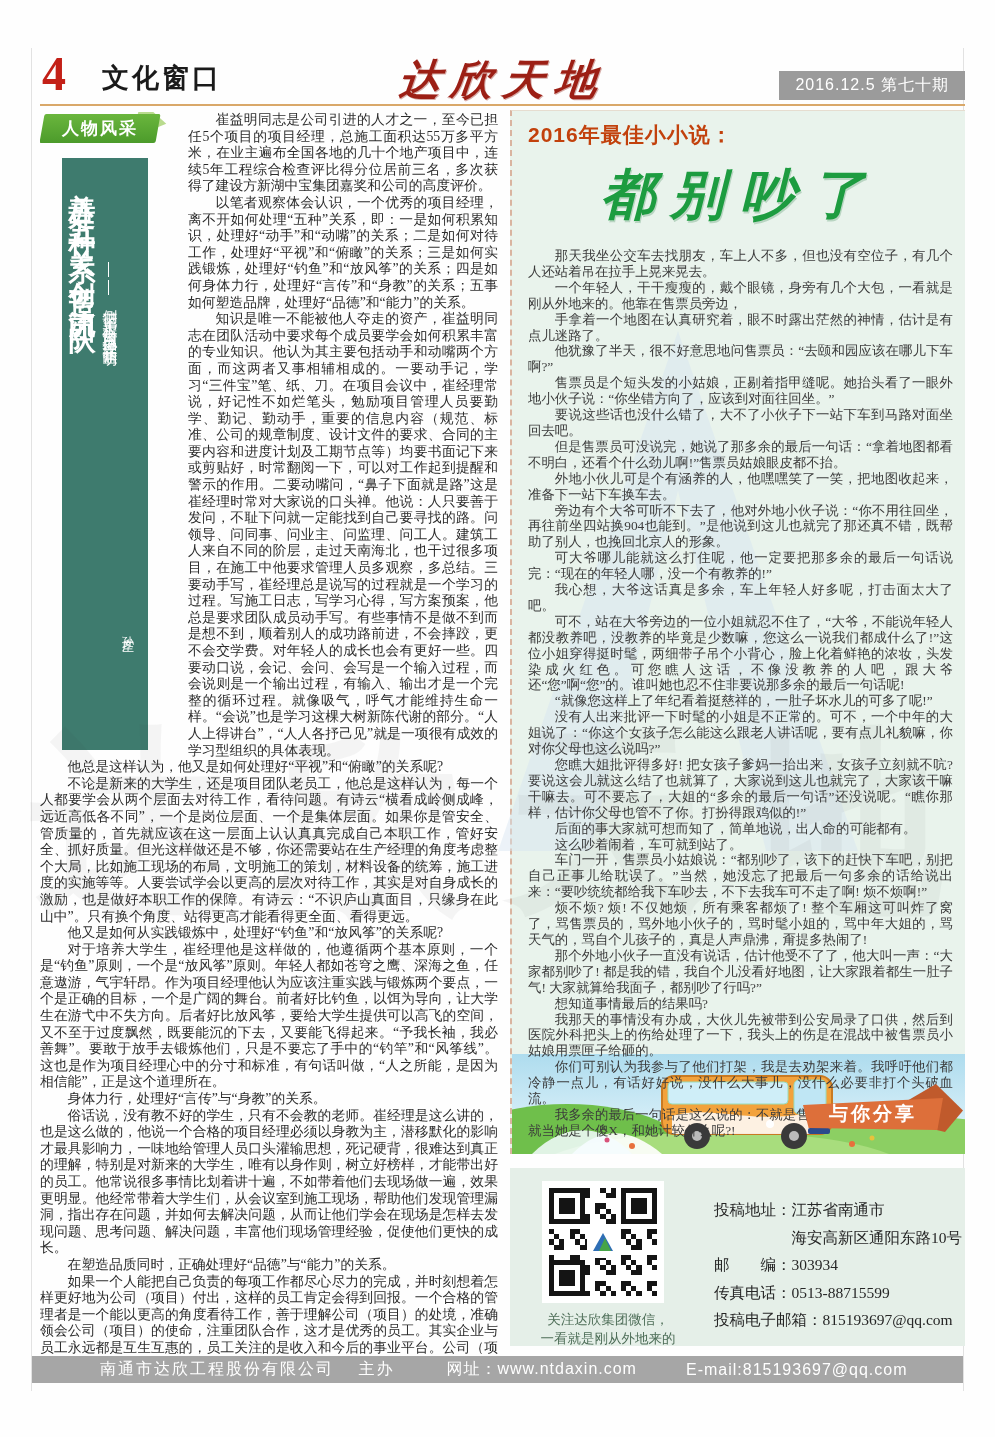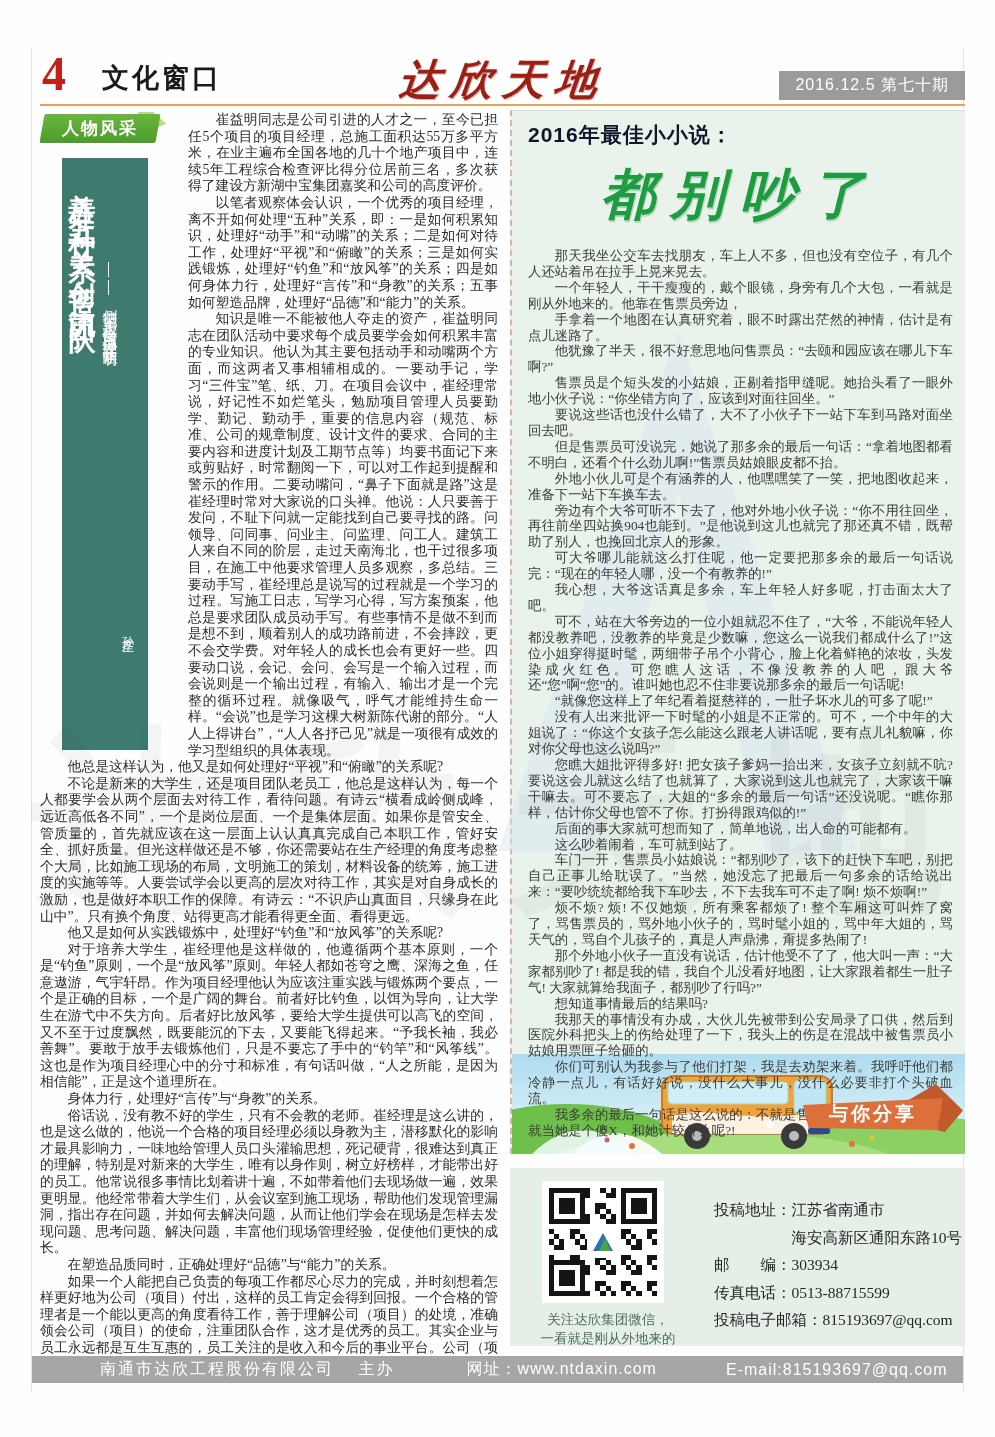--- a/index.html
+++ b/index.html
@@ -34,21 +34,21 @@
           writing-mode:vertical-lr;color:#fff;padding:0 2px;box-sizing:border-box;}
   .vt-main{display:block;font:bold 27px "Liberation Sans",sans-serif;letter-spacing:9px;padding-top:14px;}
   .vt-sub{display:block;font:15px "Liberation Sans",sans-serif;letter-spacing:3px;padding-top:104px;}
   .vt-author{display:block;font:12px "Liberation Sans",sans-serif;letter-spacing:3px;padding-top:468px;}
 
   
   .story-panel{position:absolute;left:510px;top:110px;width:455px;height:1044px;background:#e9f3ec;
                border-left:2px dashed #d9b4a0;border-top:1px solid #e6ddd0;box-sizing:border-box;z-index:1;}
   .story-wm{position:absolute;left:-14px;top:220px;z-index:0;opacity:.45;}
   .story-content{position:relative;z-index:2;padding:10px 12px 0 16px;}
-  .kicker{color:#0f172a;font:bold 21px "Liberation Sans",sans-serif;letter-spacing:1px;}
+  .kicker{color:#c2410c;font:bold 21px "Liberation Sans",sans-serif;letter-spacing:1px;}
   .story-title{text-align:center;color:#1d9c40;font:italic bold 54px "DejaVu Serif",serif;
                letter-spacing:16px;margin:10px 0 16px;white-space:nowrap;
                text-shadow:1px 2px 0 rgba(15,110,45,.22);}
   .story-body p{margin:0;text-indent:2em;font-size:13.4px;line-height:15.9px;text-align:justify;color:#3b3b3b;}
   .illus{position:absolute;left:0;bottom:0;width:100%;height:100px;z-index:1;}
   .share-banner{position:absolute;right:10px;bottom:24px;width:152px;height:36px;z-index:3;}
   .share-tail{position:absolute;right:-8px;top:-10px;width:60px;height:48px;background:#c05a2c;
               clip-path:polygon(0 40%,55% 0,100% 55%,70% 100%,20% 85%);}
   .share-face{position:absolute;left:0;top:4px;width:140px;height:32px;background:#dd6f3a;
               clip-path:polygon(0 22%,100% 0,96% 100%,4% 94%);display:flex;align-items:center;justify-content:center;
@@ -65,22 +65,22 @@
            box-shadow:0 0 0 2px #fff;}
   .qr-caption{position:absolute;left:0;top:142px;width:196px;text-align:center;
               font-size:13.5px;color:#4e6e58;line-height:19px;}
   .contact-info{position:absolute;left:204px;top:28px;font-size:15.5px;line-height:27.5px;color:#262626;}
   .contact-info div{white-space:pre;}
 
   
   .footer{position:absolute;left:32px;top:1356px;width:931px;height:27px;background:#a6a6a6;
           color:#fff;font:16px "Liberation Sans",sans-serif;display:flex;align-items:center;z-index:2;}
   .footer .f-pub{margin-left:68px;letter-spacing:2px;}
-  .footer .f-web{margin-left:72px;letter-spacing:1px;}
-  .footer .f-mail{margin-left:69px;letter-spacing:1px;}
+  .footer .f-web{margin-left:52px;letter-spacing:1px;}
+  .footer .f-mail{margin-left:49px;letter-spacing:1px;}
 
   
   .wm-text{position:absolute;left:30px;top:690px;width:940px;z-index:6;pointer-events:none;
            font:bold 200px "DejaVu Serif",serif;color:#3a3a3a;opacity:.045;letter-spacing:38px;white-space:nowrap;overflow:hidden;}
 </style>
 </head>
 <body>
 
 <div class="page">
   <div class="frame-l"></div>

